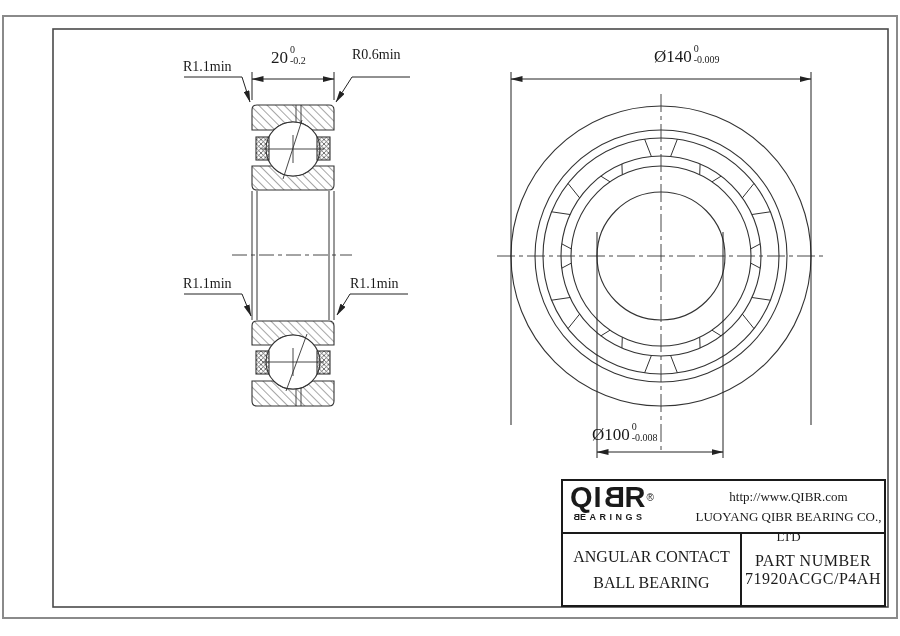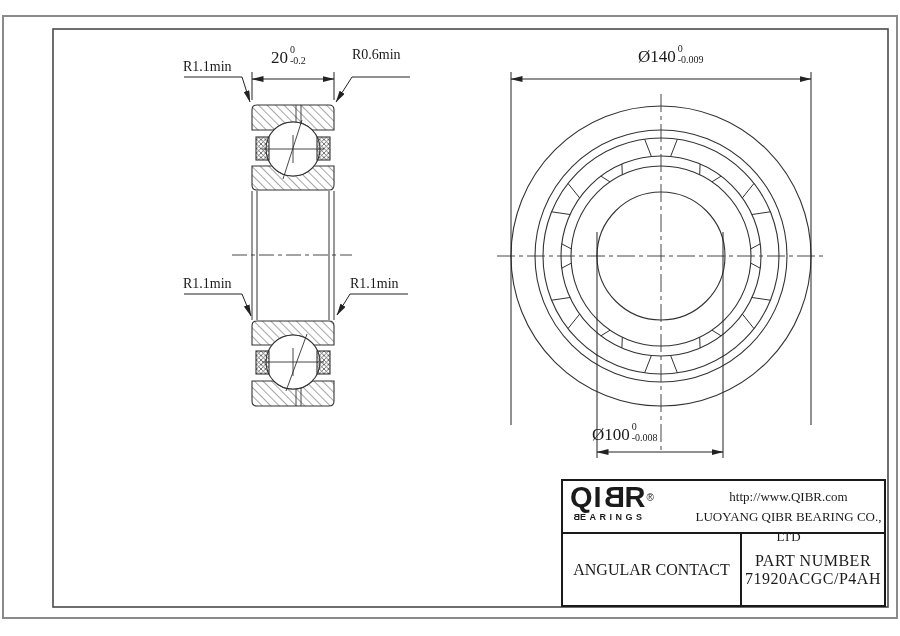--- a/index.html
+++ b/index.html
@@ -168,21 +168,21 @@
   <div class="rlabel" style="left:350px;top:277px">R1.1min</div>
 
   <div class="dim" style="left:271px;top:47px">
     <span class="dim-main">20</span>
     <span class="tol">
       <span>0</span>
       <span>-0.2</span>
     </span>
   </div>
 
-  <div class="dim" style="left:638px;top:46px">
+  <div class="dim" style="left:654px;top:46px">
     <span class="dim-main">Ø140</span>
     <span class="tol">
       <span>0</span>
       <span>-0.009</span>
     </span>
   </div>
 
   <div class="dim" style="left:592px;top:424px">
     <span class="dim-main">Ø100</span>
     <span class="tol">
@@ -200,20 +200,21 @@
         <div class="logo-sub"><span class="flip">B</span><span>EARINGS</span></div>
       </div>
       <div class="tb-company">
         <div>http://www.QIBR.com</div>
         <div>LUOYANG QIBR BEARING CO., LTD</div>
       </div>
     </div>
     <div class="tb-row2">
       <div class="tb-product">
         <div>ANGULAR CONTACT</div>
+        <div>BALL BEARING</div>
       </div>
       <div class="tb-part">
         <div>PART NUMBER</div>
         <div>71920ACGC/P4AH</div>
       </div>
     </div>
   </div>
 
 </div>
 

